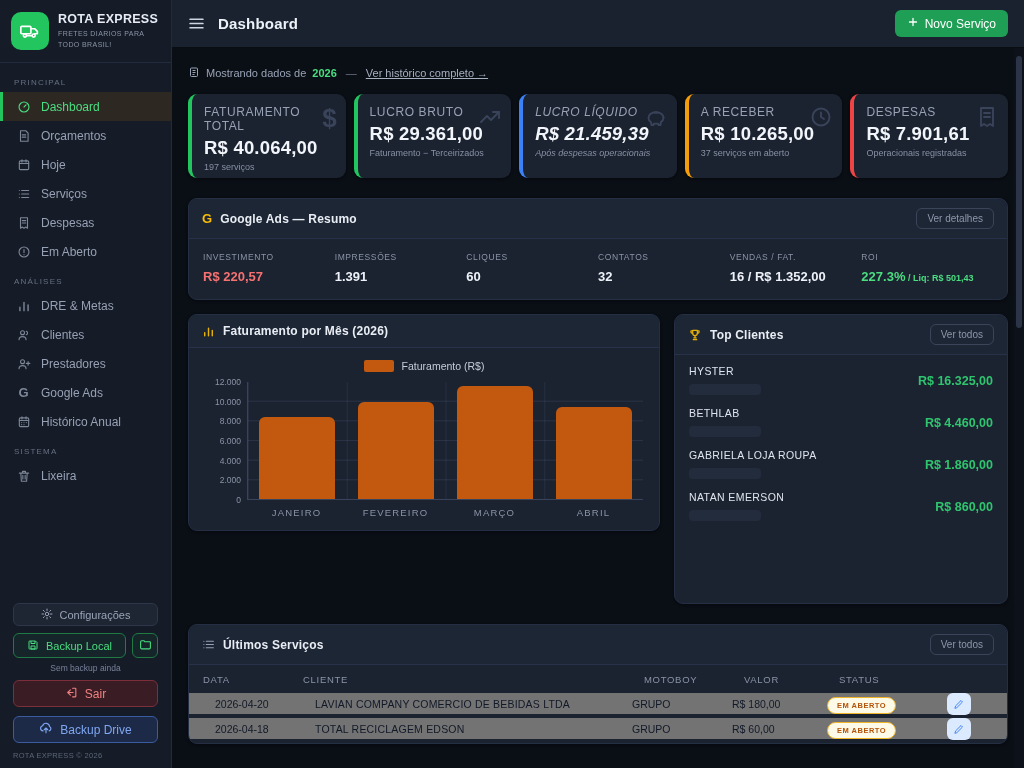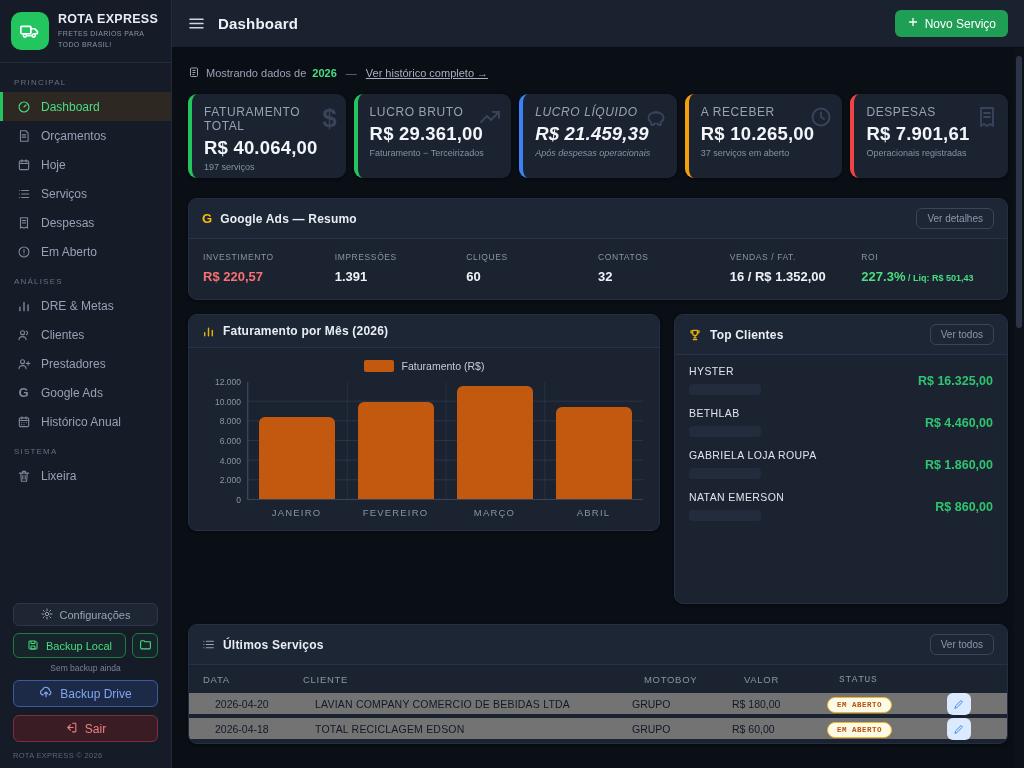--- a/index.html
+++ b/index.html
@@ -94,21 +94,21 @@
   .trophy { color:#eab308; display:flex; }
   .client-row { display:flex; justify-content:space-between; align-items:flex-start; padding:10px 14px 2px; }
   .client-name { font-size:10.5px; color:#dfe5ef; letter-spacing:.4px; }
   .client-badge { width:72px; height:11px; background:#232c3d; border-radius:4px; margin-top:7px; }
   .client-value { font-size:12.5px; font-weight:bold; color:#2fc56f; margin-top:9px; white-space:nowrap; }
 
   .services-panel { overflow:hidden; }
   .col-head { display:flex; align-items:center; padding:9px 14px 8px; }
   .col { font-size:9.5px; color:#8a94a6; letter-spacing:.7px; }
   .c-data{ width:100px; } .c-client{ flex:1; } .c-moto{ width:100px; } .c-valor{ width:95px; }
-  .c-status{ width:110px;font-family:Liberation Mono, monospace; } .c-act{ width:44px; display:flex; justify-content:center; }
+  .c-status{ width:110px; } .c-act{ width:44px; display:flex; justify-content:center; }
   .trow { display:flex; align-items:center; background:#737373; color:#111827; padding:5px 26px;
     height:21px; margin-bottom:4px; }
   .trow .c-data { font-size:10.5px; } .trow .c-client { font-size:10.5px; letter-spacing:.2px; }
   .trow .c-moto, .trow .c-valor { font-size:10.5px; }
   .status-badge { display:inline-block; background:#fefae8; border:1px solid #f0b429; color:#b45309;
     font-size:7.5px; font-weight:bold; letter-spacing:.5px; padding:3px 9px; border-radius:999px; }
   .edit-btn { width:24px; height:22px; background:#dbeafe; border:none; border-radius:6px; color:#3b82f6;
     display:flex; align-items:center; justify-content:center; cursor:pointer; }
 
   .scrollbar { position:absolute; right:0; top:48px; width:10px; height:720px; background:#0d1119; }
@@ -260,33 +260,33 @@
               </svg></span>
           <span>Backup Local</span>
         </button>
         <button class="btn-folder">
           <span><svg width="13" height="13" viewBox="0 0 24 24" fill="none" stroke="currentColor" stroke-width="2" stroke-linejoin="round">
                 <path d="M3 7a2 2 0 012-2h4l2 2h9a1 1 0 011 1v10a2 2 0 01-2 2H5a2 2 0 01-2-2z"></path>
               </svg></span>
         </button>
       </div>
       <div class="backup-status">Sem backup ainda</div>
+      <button class="sf-btn btn-sair">
+        <span><svg width="13" height="13" viewBox="0 0 24 24" fill="none" stroke="currentColor" stroke-width="2" stroke-linecap="round" stroke-linejoin="round">
+              <path d="M14 4h5a1 1 0 011 1v14a1 1 0 01-1 1h-5"></path>
+              <path d="M10 17l-5-5 5-5M5 12h10"></path>
+            </svg></span>
+        <span>Sair</span>
+      </button>
       <button class="sf-btn btn-drive">
         <span><svg width="14" height="14" viewBox="0 0 24 24" fill="none" stroke="currentColor" stroke-width="2" stroke-linecap="round" stroke-linejoin="round">
               <path d="M7 17a4.5 4.5 0 01-.7-8.9A6 6 0 0118 9.5 4 4 0 0117.5 17"></path>
               <path d="M12 12v8M9 15l3-3 3 3"></path>
             </svg></span>
         <span>Backup Drive</span>
-      </button>
-      <button class="sf-btn btn-sair">
-        <span><svg width="13" height="13" viewBox="0 0 24 24" fill="none" stroke="currentColor" stroke-width="2" stroke-linecap="round" stroke-linejoin="round">
-              <path d="M14 4h5a1 1 0 011 1v14a1 1 0 01-1 1h-5"></path>
-              <path d="M10 17l-5-5 5-5M5 12h10"></path>
-            </svg></span>
-        <span>Sair</span>
       </button>
       <div class="copyright">ROTA EXPRESS © 2026</div>
     </div>
   </aside>
 
   <div class="main">
     <header class="topbar">
       <span class="hamburger">
           <svg width="17" height="17" viewBox="0 0 24 24" fill="none" stroke="currentColor" stroke-width="2.4" stroke-linecap="round">
             <path d="M3 6h18M3 12h18M3 18h18"></path>

